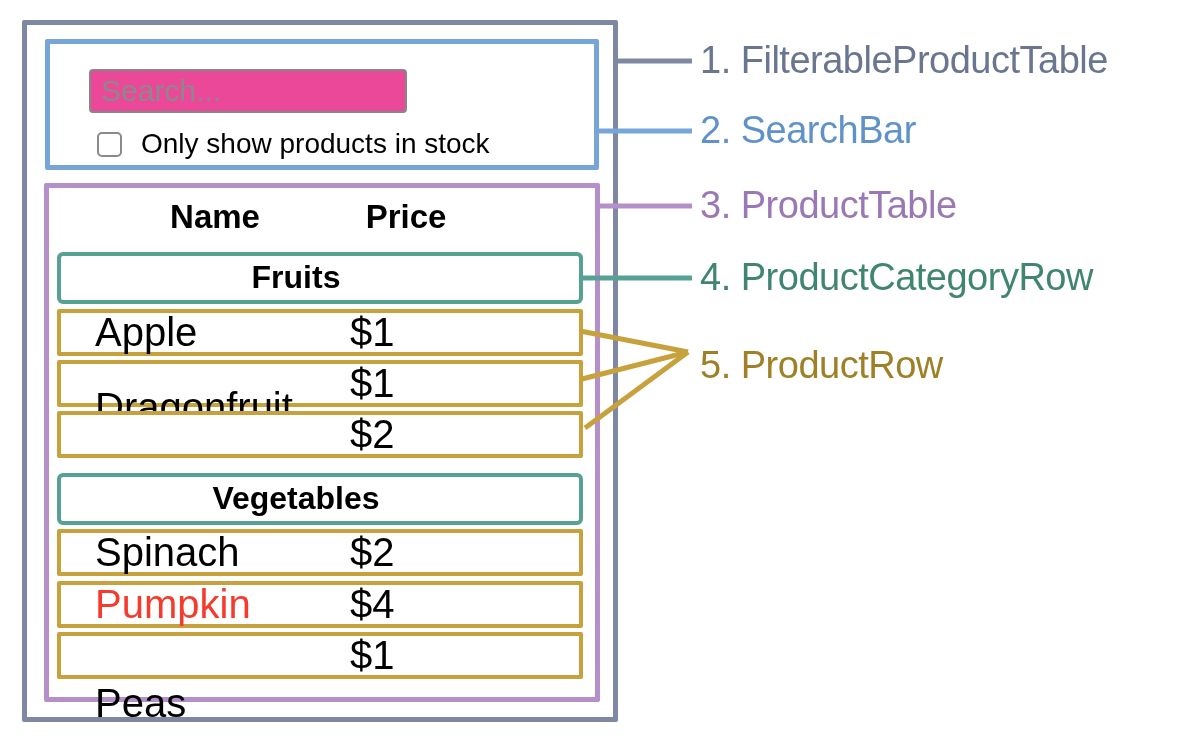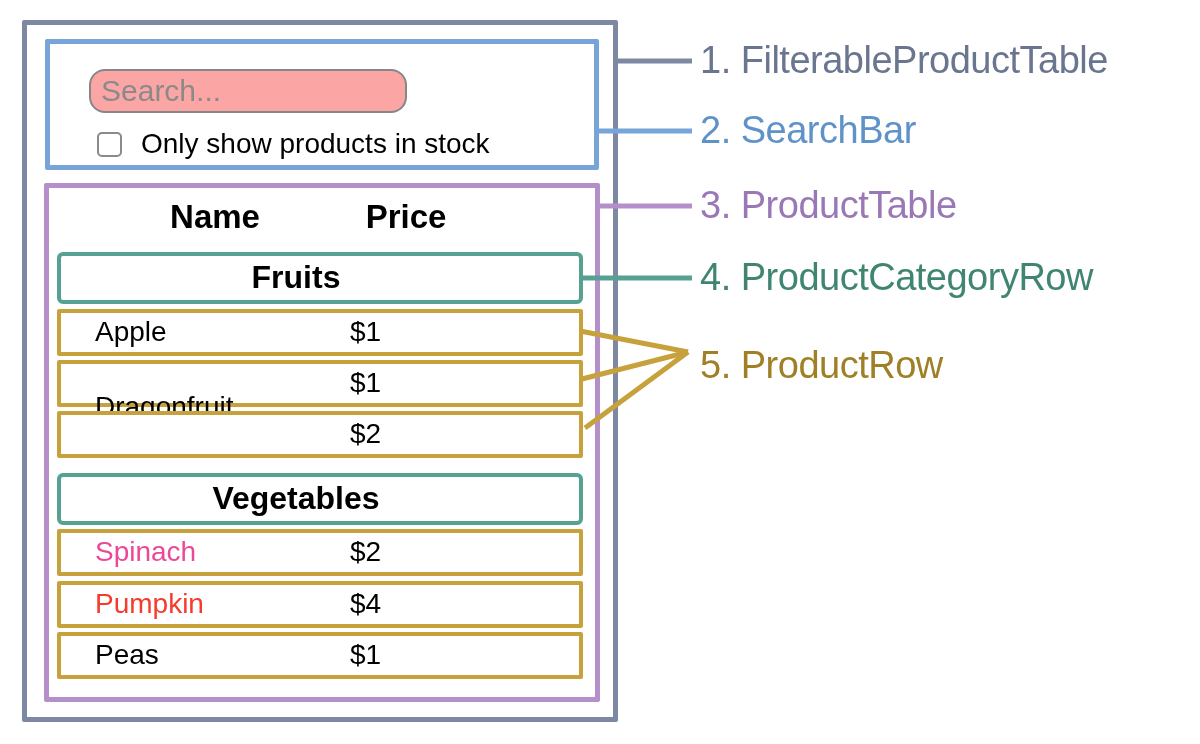--- a/index.html
+++ b/index.html
@@ -11,23 +11,23 @@
     background: #ffffff;
     overflow: hidden;
   }
   .box { position: absolute; background: #ffffff; border-radius: 2px; }
   .outer-box   { left: 22px;  top: 20px;  width: 596px; height: 702px; border: 5px solid #7e88a2; background: transparent; }
   .searchbar-box { left: 45px; top: 39px; width: 554px; height: 131px; border: 5px solid #77a5d8; }
   .table-box   { left: 44px;  top: 183px; width: 556px; height: 519px; border: 5px solid #b58fc9; }
 
   .search-input {
     position: absolute; left: 89px; top: 69px; width: 318px; height: 44px;
-    border: 2px solid #878787; border-radius: 16px;
+    border: 2px solid #878787; border-radius: 4px;
     font-family: "Liberation Sans", sans-serif; font-size: 30px; color: #333;
-    padding: 0 10px; outline: none; background: #fca5a5;
+    padding: 0 10px; outline: none; background: #ec4899;
   }
   .search-input::placeholder { color: #8a8a8a; opacity: 1; }
 
   .stock-checkbox {
     position: absolute; left: 97px; top: 132px; width: 25px; height: 25px;
     appearance: none; -webkit-appearance: none;
     border: 2px solid #8a8a8a; border-radius: 5px; background: #fff; cursor: pointer;
   }
   .checkbox-label {
     position: absolute; left: 141px; top: 145px; transform: translateY(-52%);
@@ -49,21 +49,21 @@
   .category-label {
     position: absolute; left: 0; right: 48px; top: 50%; transform: translateY(-52%);
     text-align: center; font-size: 32px; font-weight: bold; color: #000;
   }
   .product-row {
     position: absolute; left: 57px; width: 526px; height: 47px;
     background: #fff; border: 4px solid #c7a13c; border-radius: 2px;
   }
   .cell {
     position: absolute; top: 50%; transform: translateY(-52%);
-    font-size: 28px; color: #000; white-space: nowrap;
+    font-size: 40px; color: #000; white-space: nowrap;
   }
   .cell.name  { left: 34px; }
   .cell.price { left: 289px; }
 
   .annotation {
     position: absolute; left: 700px; transform: translateY(-52%);
     font-size: 38px; letter-spacing: -0.5px; white-space: nowrap;
   }
 
   .connectors { position: absolute; left: 0; top: 0; width: 1200px; height: 744px; pointer-events: none; }
@@ -98,29 +98,29 @@
   </div>
   <div class="product-row" style="top:411px">
     <span class="cell price">$2</span>
   </div>
 
   <div class="category-row" style="top:473px">
     <span class="category-label">Vegetables</span>
   </div>
 
   <div class="product-row" style="top:529px">
-    <span class="cell name" style="color: #ec4899;">Spinach</span>
+    <span class="cell name" style="color: #000000;">Spinach</span>
     <span class="cell price">$2</span>
   </div>
   <div class="product-row" style="top:581px">
     <span class="cell name" style="color: rgb(244, 59, 44);">Pumpkin</span>
     <span class="cell price">$4</span>
   </div>
   <div class="product-row" style="top:632px">
-    <span class="cell name" style="color: rgb(0, 0, 0);">Peas</span>
+    <span class="cell name" style="color: rgb(0, 0, 0); margin-top: 48px;">Peas</span>
     <span class="cell price">$1</span>
   </div>
 
   <svg class="connectors" viewBox="0 0 1200 744">
     <line x1="613" y1="61" x2="692" y2="61" stroke="#7e88a2" stroke-width="5"></line>
     <line x1="596" y1="131" x2="692" y2="131" stroke="#77a5d8" stroke-width="5"></line>
     <line x1="597" y1="206" x2="692" y2="206" stroke="#b58fc9" stroke-width="5"></line>
     <line x1="580" y1="278" x2="692" y2="278" stroke="#57a193" stroke-width="5"></line>
     <line x1="580" y1="331" x2="688" y2="352" stroke="#c7a13c" stroke-width="5"></line>
     <line x1="582" y1="379" x2="688" y2="352" stroke="#c7a13c" stroke-width="5"></line>

